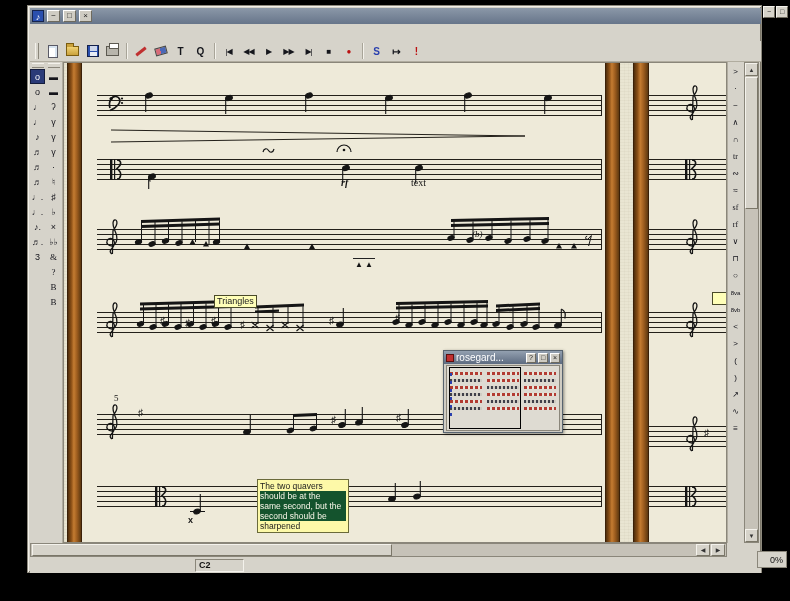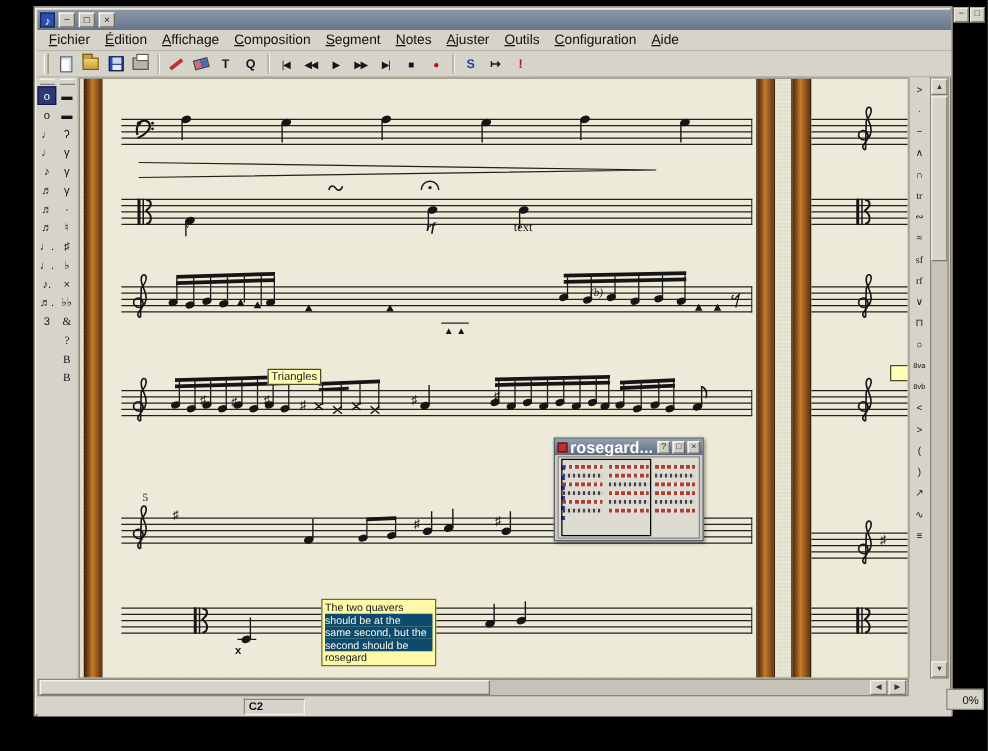--- a/index.html
+++ b/index.html
@@ -71,21 +71,21 @@
     background:linear-gradient(90deg,#4f2e0c,#8a4f16 25%,#c47c31 45%,#9c5c1e 70%,#5c3810);
     border-left:1px solid #3a2008;border-right:1px solid #3a2008}
   .staff-svg{position:absolute}
   .sc-text{position:absolute;color:#141414}
   .serif{font-family:"Liberation Serif",serif}
   .tooltipbox{position:absolute;background:#ffffb8;border:1px solid #4a4a2a;font-size:9px;
     padding:0 2px;color:#222;line-height:11px}
   .sticky{position:absolute;width:92px;background:#fdf9a8;border:1px solid #6a6a3a;
     font-size:8.5px;line-height:10px;color:#1a1a1a;padding:1px 2px}
   .sticky .line{white-space:nowrap;overflow:hidden}
-  .sticky .sel{background:#0c4a6e;color:#f8f6e8}
+  .sticky .sel{background:#14532d;color:#f8f6e8}
   .trline{position:absolute;background:#222}
 
   
   #marksbar{left:699px;top:56px;width:16px;height:481px;background:#d6d3ca;
     border-left:1px solid #b0ac9f;display:flex;flex-direction:column;align-items:center;
     padding-top:2px;gap:2px}
   .mbtn{width:14px;height:15px;font-size:8px;display:flex;align-items:center;justify-content:center;
     color:#101018;flex:0 0 auto}
 
   
@@ -106,21 +106,21 @@
   .spanel{position:absolute;top:1px;height:13px;border:1px solid;
     border-color:#8a867a #f4f2ec #f4f2ec #8a867a;font-size:9px;padding:0 3px;line-height:11px;
     color:#111;background:#d6d3ca;white-space:nowrap;overflow:hidden}
 
   
   #panner{position:absolute;left:443px;top:350px;width:120px;height:83px;background:#cfccc3;
     border:1px solid #57636f;box-shadow:1px 1px 3px rgba(0,0,0,.45);z-index:40}
   .panner-title{height:13px;background:linear-gradient(180deg,#93a0b0,#5d6b80);display:flex;
     align-items:center;padding:0 2px;gap:2px}
   .picon{width:8px;height:8px;background:#c03030;border:1px solid #5c0f0f;flex:0 0 auto}
-  .ptxt{color:#fff;font-size:13px;font-weight:bold;flex:1;white-space:nowrap;overflow:hidden}
+  .ptxt{color:#fff;font-size:10px;font-weight:normal;flex:1;white-space:nowrap;overflow:hidden}
   .pbtn{width:10px;height:10px;background:#cfccc3;border:1px solid;flex:0 0 auto;
     border-color:#fff #6e6a5e #6e6a5e #fff;font-size:7px;line-height:8px;text-align:center;color:#222}
   .panner-body{position:absolute;left:2px;top:14px;width:114px;height:66px;background:#dedbd2;
     border:1px solid #8a867a;overflow:hidden}
   .pcol{position:absolute;top:2px;width:34px;height:60px}
   .pbar{height:3px;margin:4px 1px;
     background:repeating-linear-gradient(90deg,#b23b32 0 3px,#e8e4da 3px 5px)}
   .pbar.dark{background:repeating-linear-gradient(90deg,#40404a 0 2px,#cfccc3 2px 4px)}
   .ptick{position:absolute;left:0;top:4px;width:3px;height:44px;
     background:repeating-linear-gradient(0deg,#2a3fae 0 3px,transparent 3px 8px)}
@@ -141,32 +141,20 @@
 
   <div id="mainwin">
 
     <div class="titlebar abs">
       <span class="titleicon">♪</span>
       <span class="cap">−</span>
       <span class="cap">□</span>
       <span class="cap">×</span>
     </div>
 
-    <div class="menubar abs">
-      <span class="menu-item">Fichier</span>
-      <span class="menu-item">Édition</span>
-      <span class="menu-item">Affichage</span>
-      <span class="menu-item">Composition</span>
-      <span class="menu-item">Segment</span>
-      <span class="menu-item">Notes</span>
-      <span class="menu-item">Ajuster</span>
-      <span class="menu-item">Outils</span>
-      <span class="menu-item">Configuration</span>
-      <span class="menu-item">Aide</span>
-    </div>
 
     <div class="toolbar abs">
       <div class="grip"></div>
       <span class="tbtn">
           <span class="i-page"></span>
         </span>
       <span class="tbtn">
           <span class="i-folder"></span>
         </span>
       <span class="t tbtn">
@@ -489,21 +477,21 @@
       <span class="sc-text serif" style="left:332px;top:349px;font-size:10px">♯</span>
       <span class="sc-text serif" style="left:640px;top:364px;font-size:10px">♯</span>
 
       <span class="sc-text" style="left:124px;top:452px;font-size:9px;font-weight:bold">x</span>
 
       <div class="sticky" style="left:193px;top:416px">
         <div class="line">The two quavers</div>
         <div class="line sel">should be at the</div>
         <div class="line sel">same second, but the</div>
         <div class="line sel">second should be</div>
-        <div class="line">rosegard</div>
+        <div class="line">sharpened</div>
       </div>
     </div>
 
     <div id="marksbar" class="abs">
       <span class="mbtn">&gt;</span>
       <span class="mbtn">·</span>
       <span class="mbtn">−</span>
       <span class="mbtn">∧</span>
       <span class="mbtn">∩</span>
       <span class="mbtn serif">tr</span>

